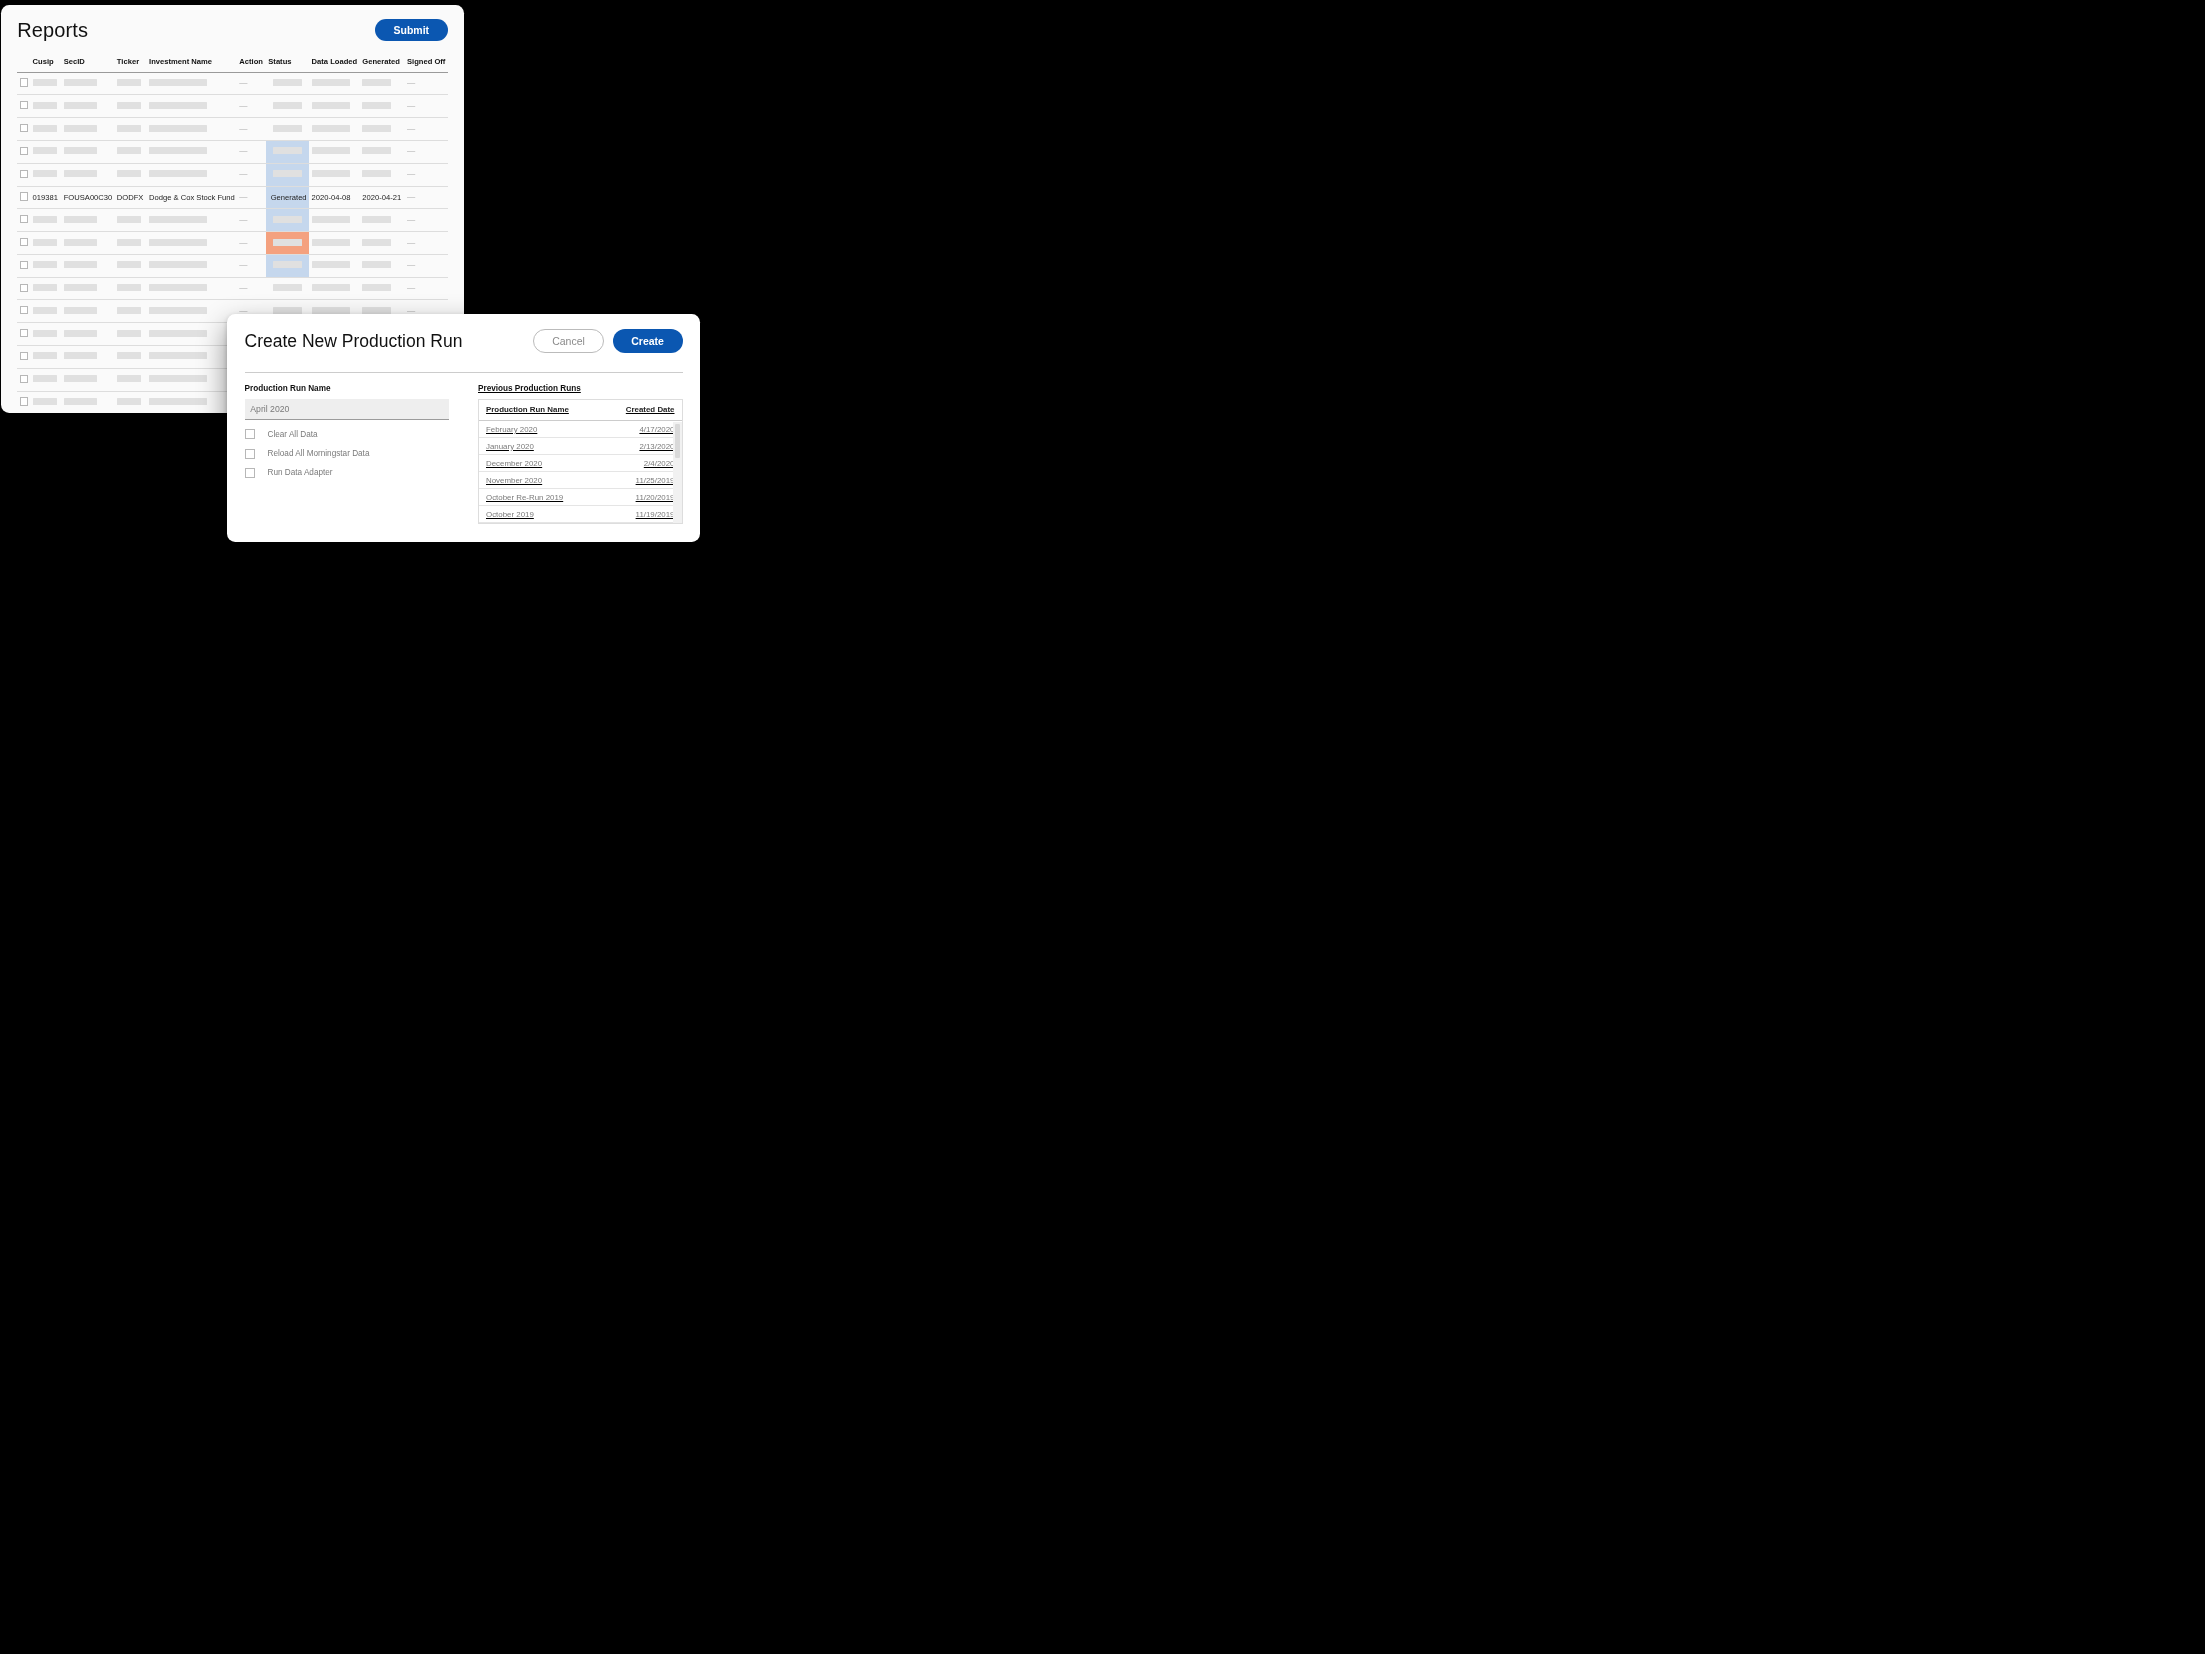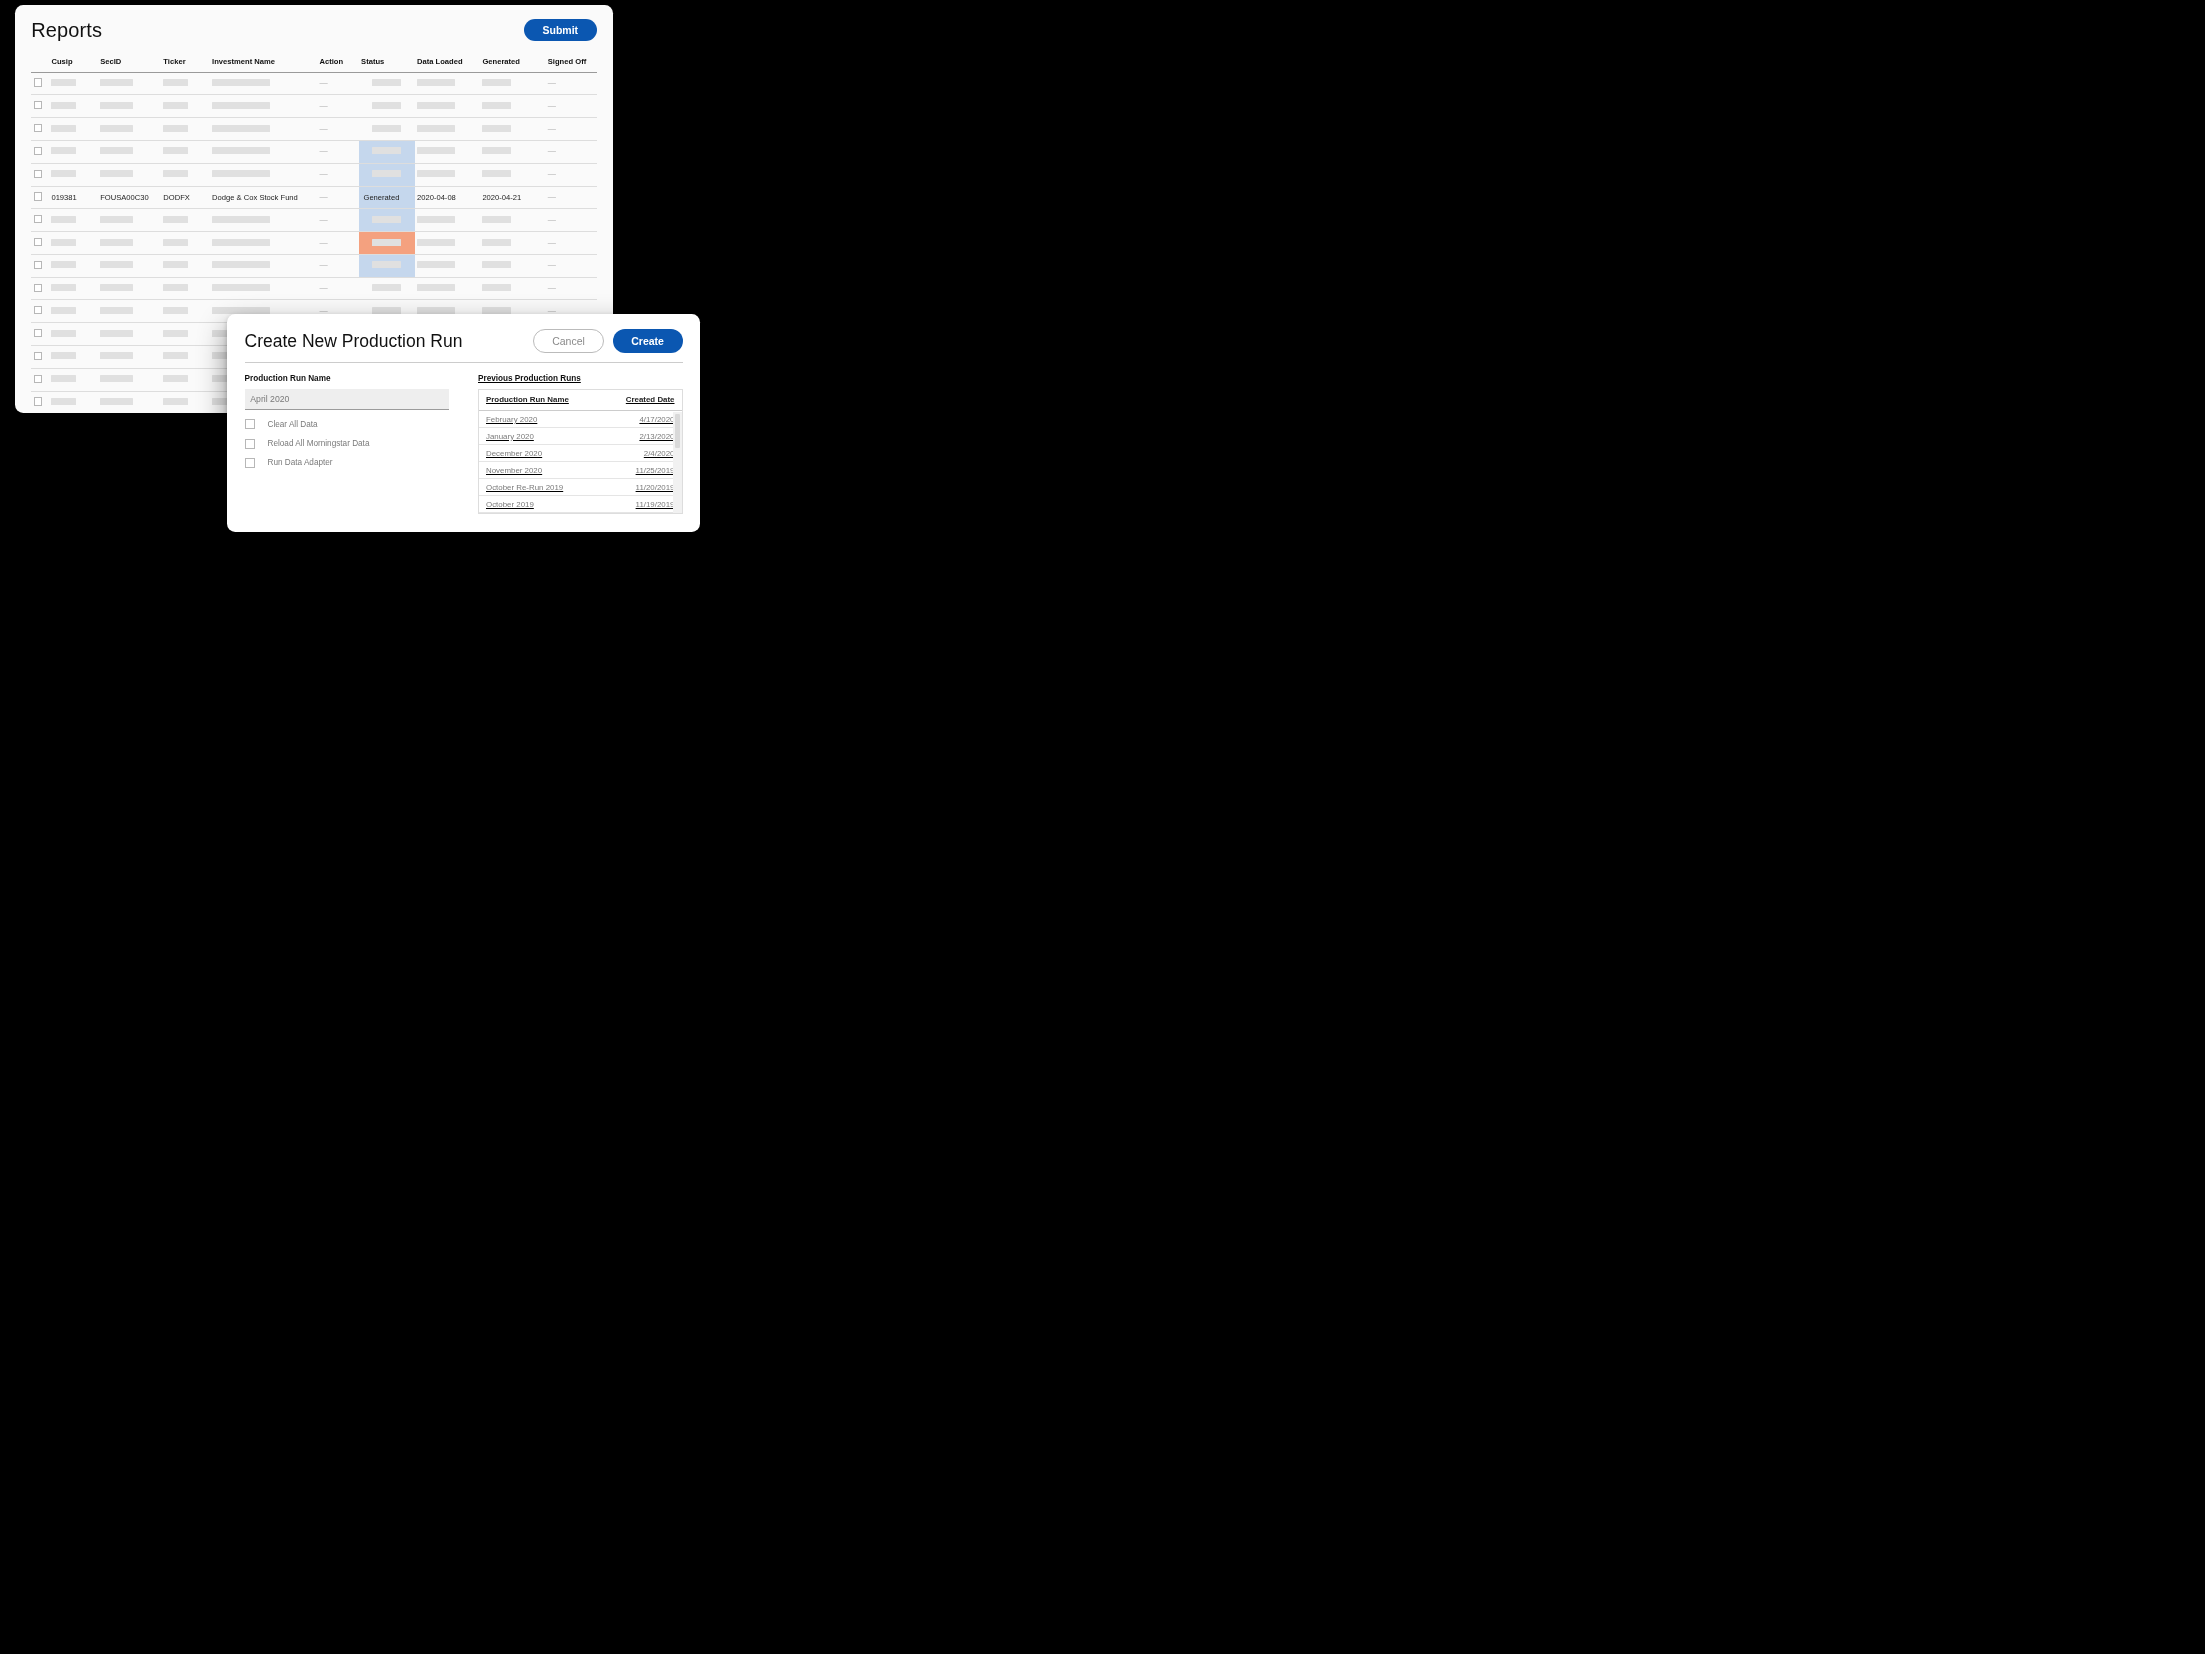--- a/index.html
+++ b/index.html
@@ -10,23 +10,23 @@
     font-stretch: condensed;
     position: relative;
     width: 735px;
     height: 551px;
     overflow: hidden;
   }
 
   
   .reports-card {
     position: absolute;
-    left: 15px;
+    left: 1px;
     top: 4.7px;
-    width: 598px;
+    width: 463px;
     height: 408px;
     background: #fafafa;
     border-radius: 8.2px;
     box-shadow: 0 10.5px 23px rgba(0,0,0,0.35), 0 1.2px 3.5px rgba(0,0,0,0.15);
     padding: 14px 16.3px 0 16.3px;
     overflow: hidden;
   }
   .reports-header {
     display: flex;
     align-items: center;
@@ -126,21 +126,21 @@
     background: #fff;
     border-radius: 8.2px;
     box-shadow: 0 12.8px 29px rgba(0,0,0,0.45), 0 2.3px 5.8px rgba(0,0,0,0.2);
     padding: 15px 17.5px 17.5px 17.5px;
   }
   .modal-header {
     display: flex;
     align-items: center;
     justify-content: space-between;
     border-bottom: 0.6px solid #ccc;
-    padding-bottom: 9px;
+    padding-bottom: 19px;
     margin-bottom: 10.5px;
   }
   .modal-title {
     font-size: 17.5px;
     font-weight: 300;
     color: #111;
   }
   .modal-actions { display: flex; gap: 8.2px; }
 
   .modal-body {

